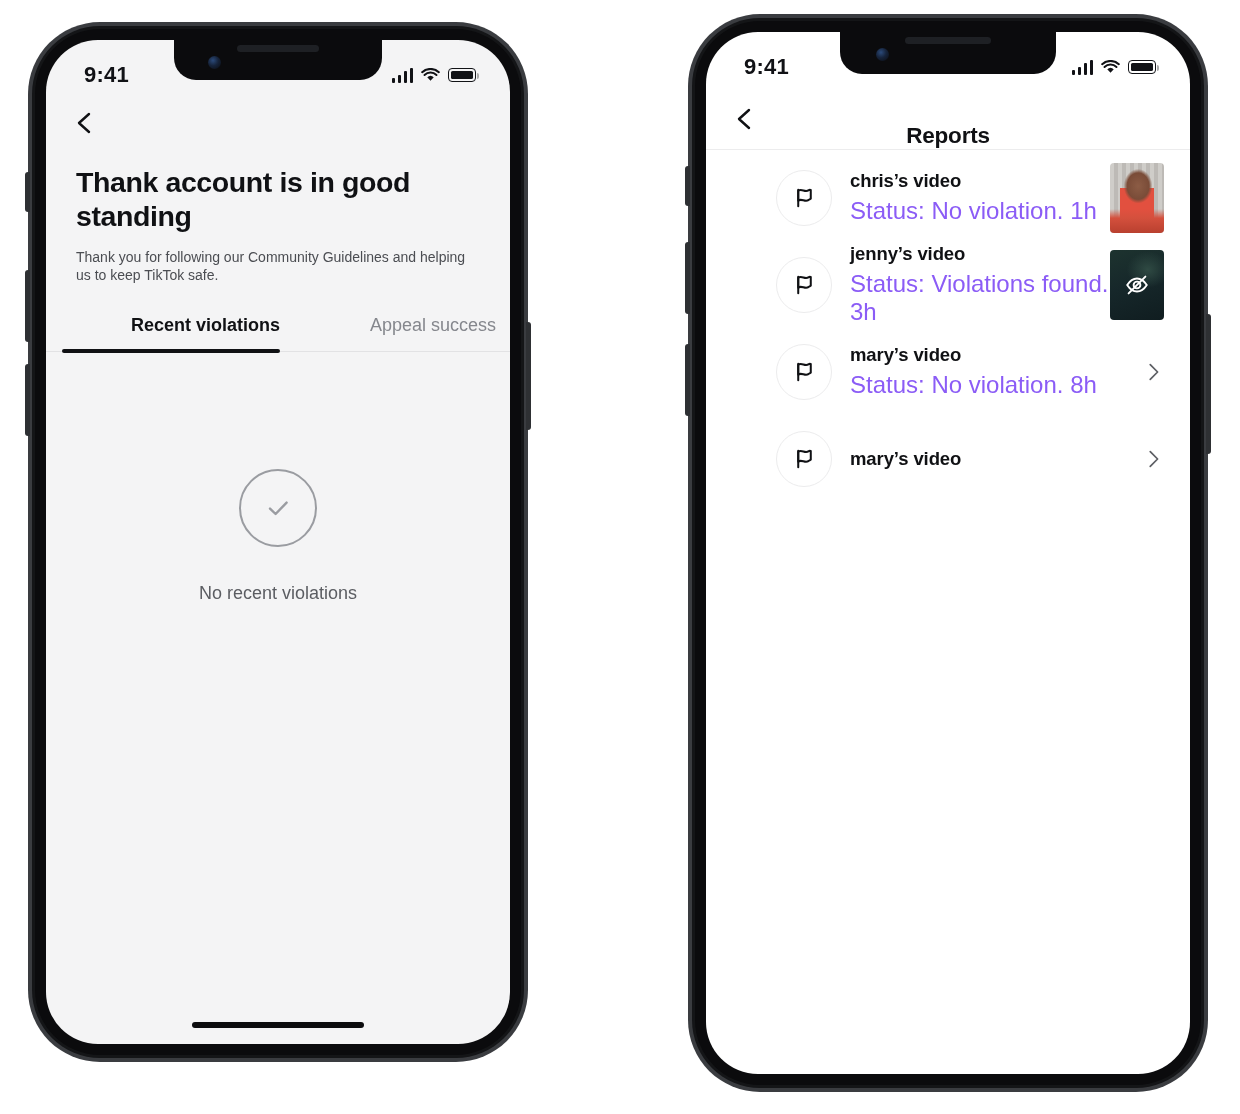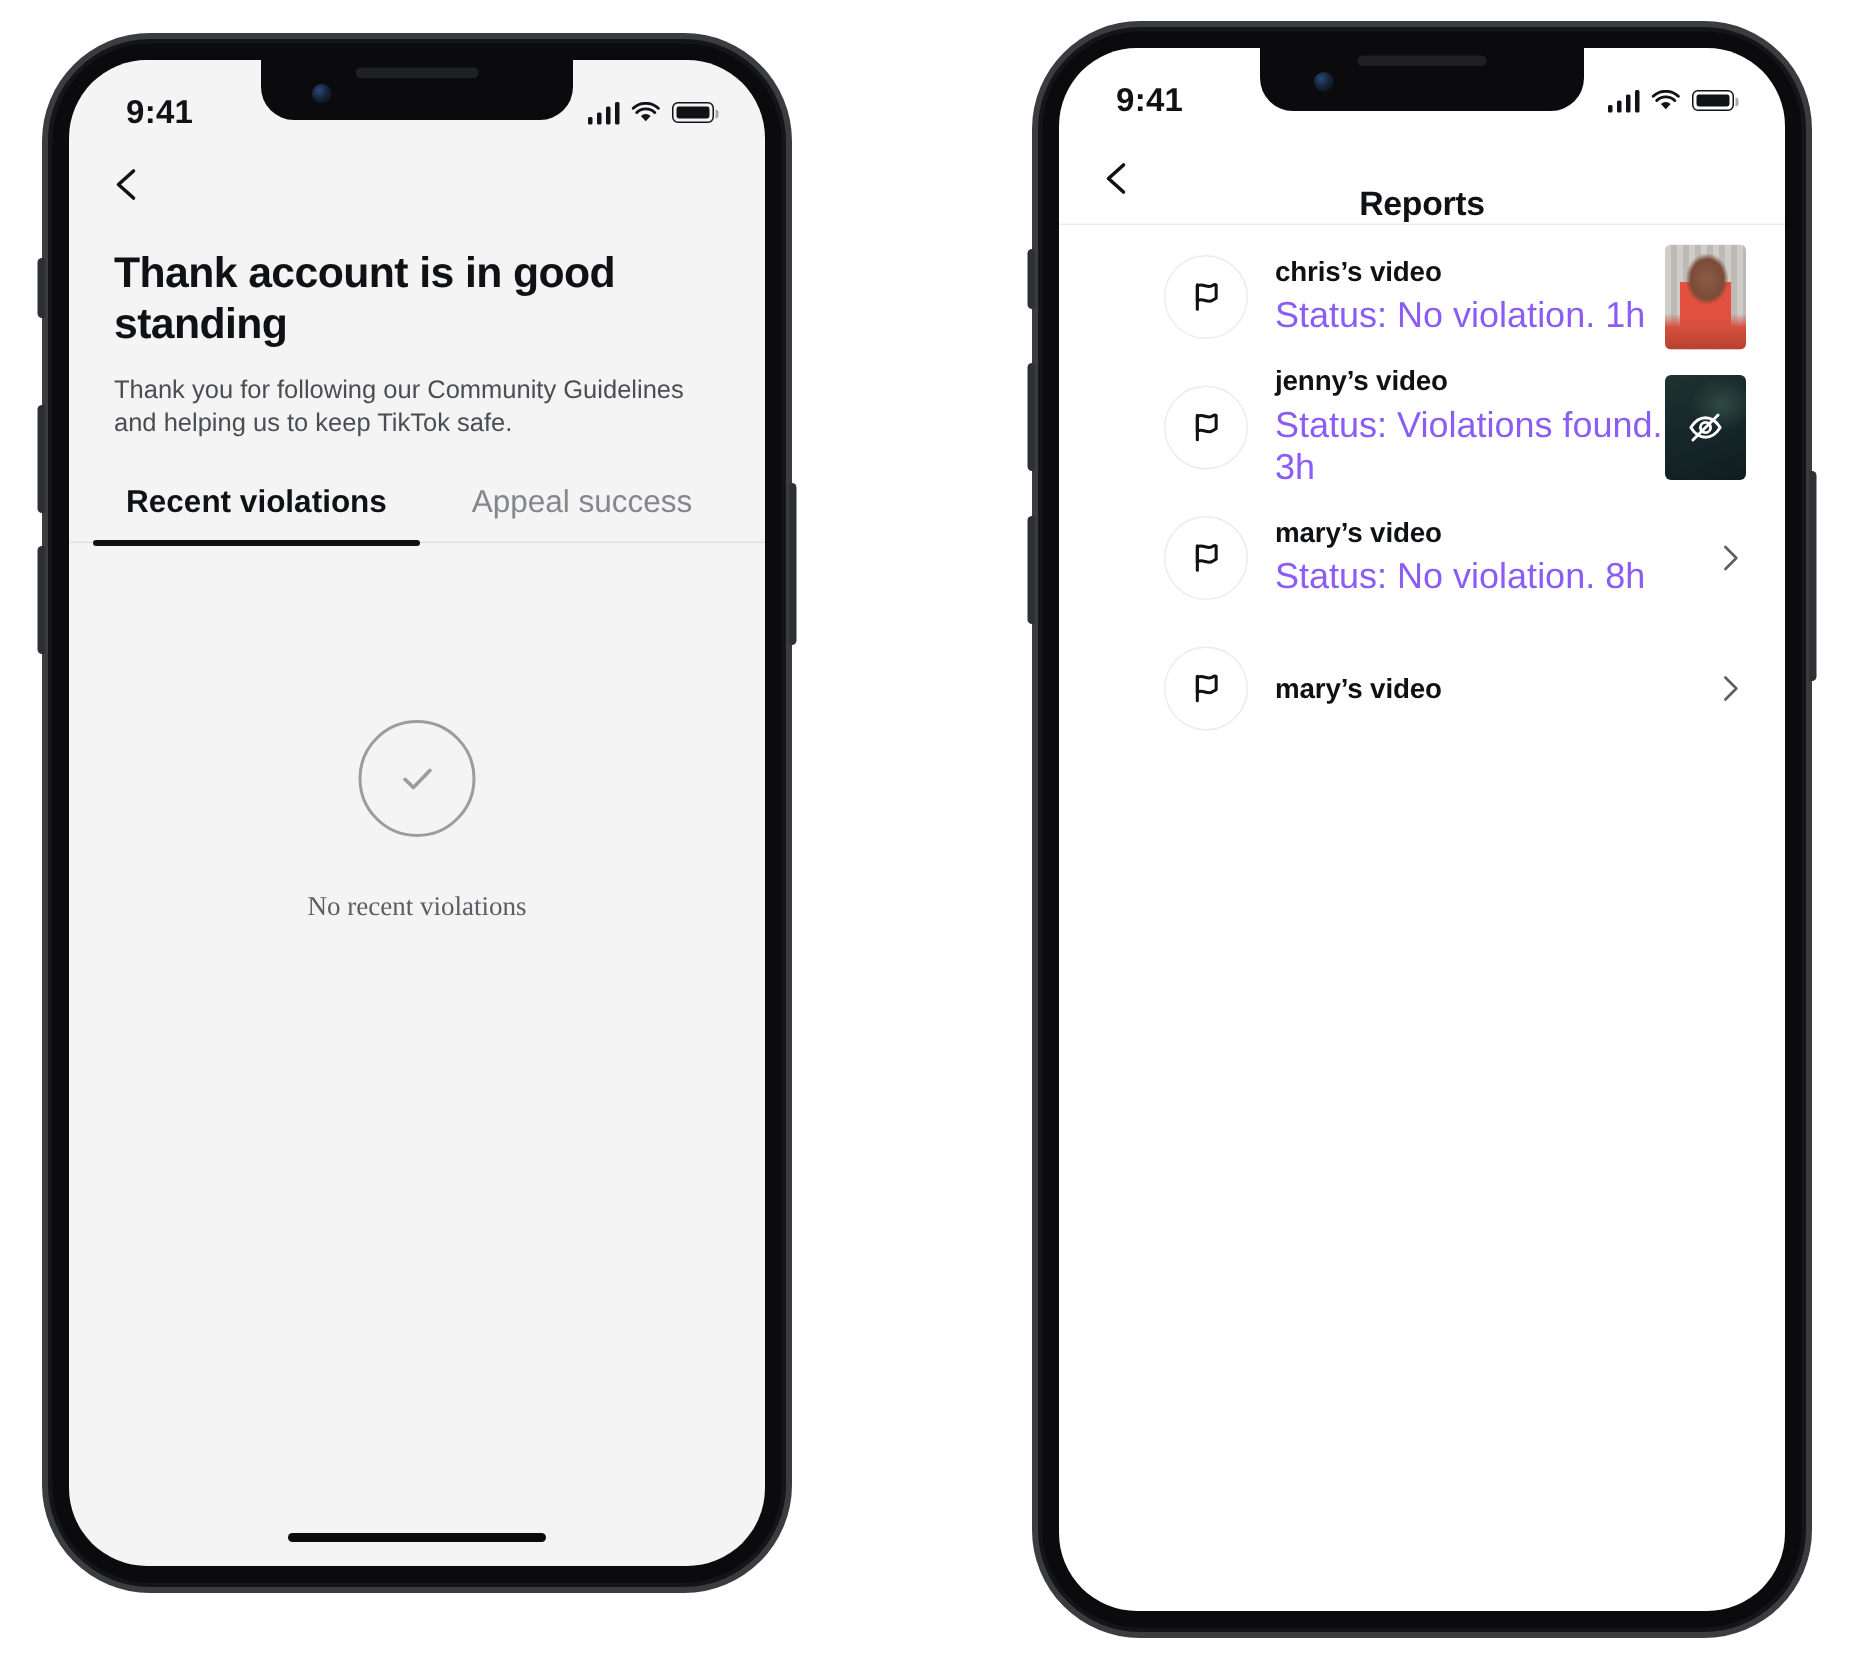--- a/index.html
+++ b/index.html
@@ -96,43 +96,43 @@
   .back-row { padding: 14px 0 0 26px; }
   .chev-back { width: 26px; height: 26px; }
 
   .headline {
     margin: 30px 30px 0 30px;
     font-size: 28.5px; font-weight: 700; color: #101114;
     letter-spacing: -0.4px; line-height: 1.18;
   }
   .subline {
     margin: 16px 30px 0 30px;
-    font-size: 17px; color: #4b4d52; line-height: 1.28;
+    font-size: 14px; color: #4b4d52; line-height: 1.28;
   }
 
   .tabs {
     margin: 30px 0 0 0; position: relative;
     display: flex; align-items: flex-end;
   }
   .tab {
-    font-size: 21px; padding: 0 0 17px 0; text-align: center;
+    font-size: 18px; padding: 0 0 17px 0; text-align: right;
     position: relative;
   }
   .tab.t1 { width: 218px; margin-left: 16px; color: #101114; font-weight: 600; }
   .tab.t2 { width: 216px; color: #85878d; }
   .tab.active::after {
     content: ''; position: absolute; left: 0; right: 0; bottom: 0;
     height: 4px; background: #101114; border-radius: 2px; z-index: 2;
   }
   .tabs::after {
     content: ''; position: absolute; left: 0; right: 0; bottom: 1.5px;
     height: 1px; background: #e2e2e4;
   }
 
-  .empty { margin-top: 116px; text-align: center; font-family: Liberation Serif, serif; }
+  .empty { margin-top: 116px; text-align: center; }
   .empty .ring {
     width: 78px; height: 78px; border: 2.4px solid #9a9ca1;
     border-radius: 50%; margin: 0 auto;
     display: flex; align-items: center; justify-content: center;
   }
   .empty .label {
     margin-top: 36px; font-size: 18px; color: #5b5d62;
   }
 
   

